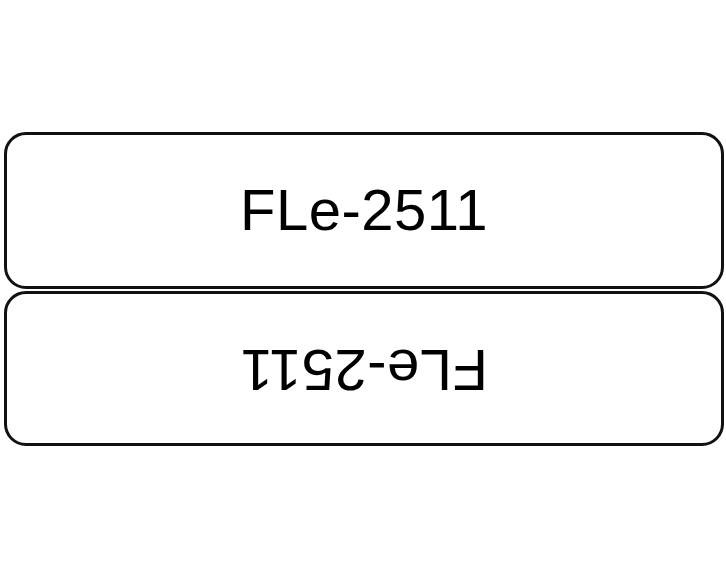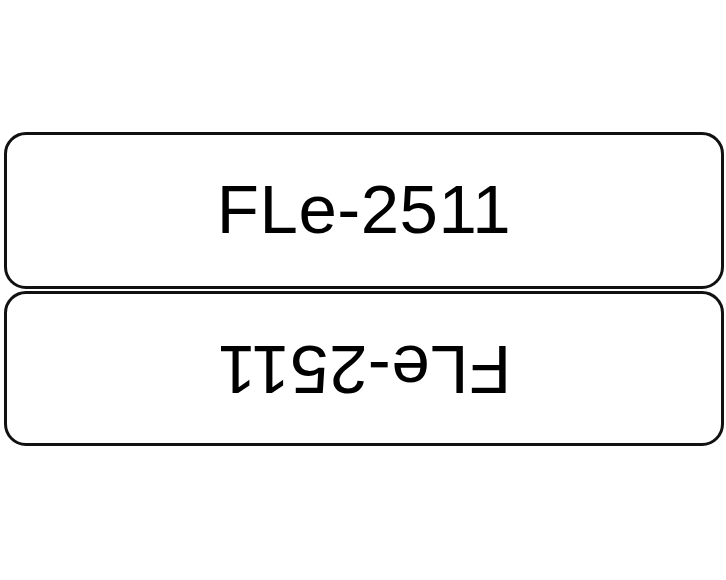--- a/index.html
+++ b/index.html
@@ -39,21 +39,21 @@
   }
 
   #panel-mirrored {
     top: 291px;
     height: 149px;
   }
 
   
   .label-text {
     font-family: "Liberation Sans", sans-serif;
-    font-size: 69px;
+    font-size: 58px;
     font-weight: 400;
     line-height: 1;
     color: #000000;
     letter-spacing: 0.5px;
     white-space: nowrap;
     user-select: none;
     display: block;
   }
 
   #panel-normal .label-text {

